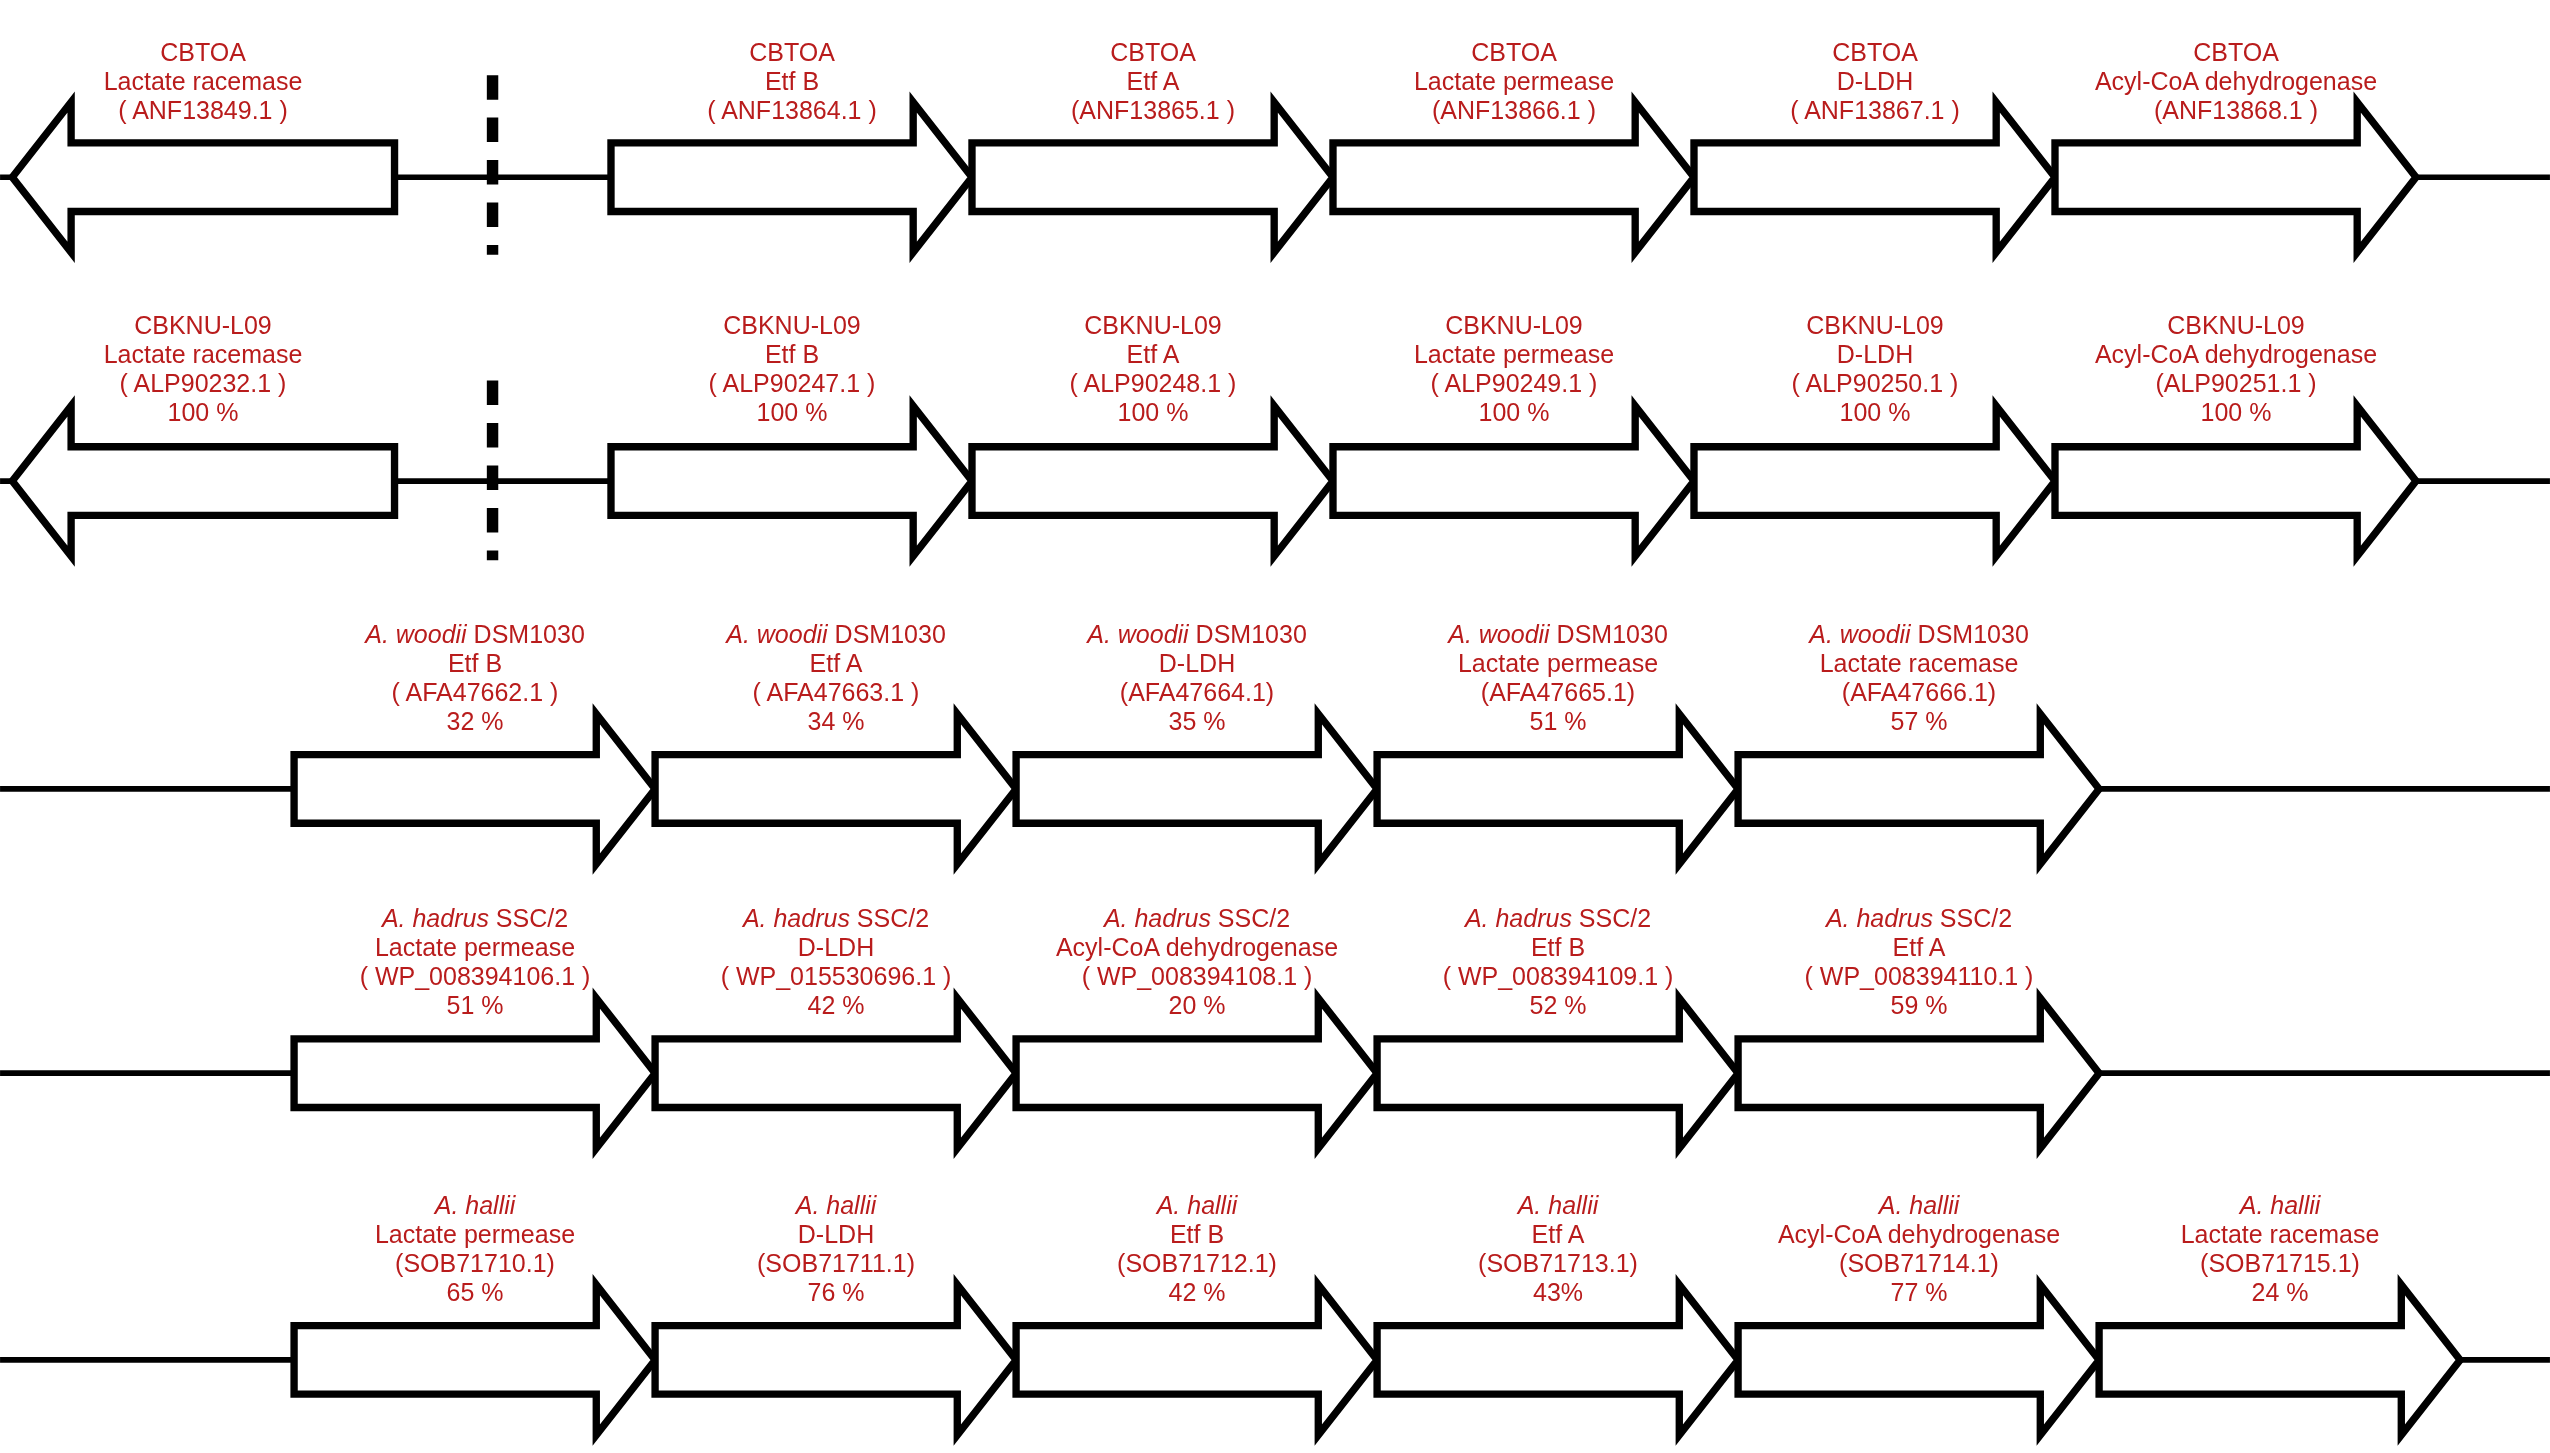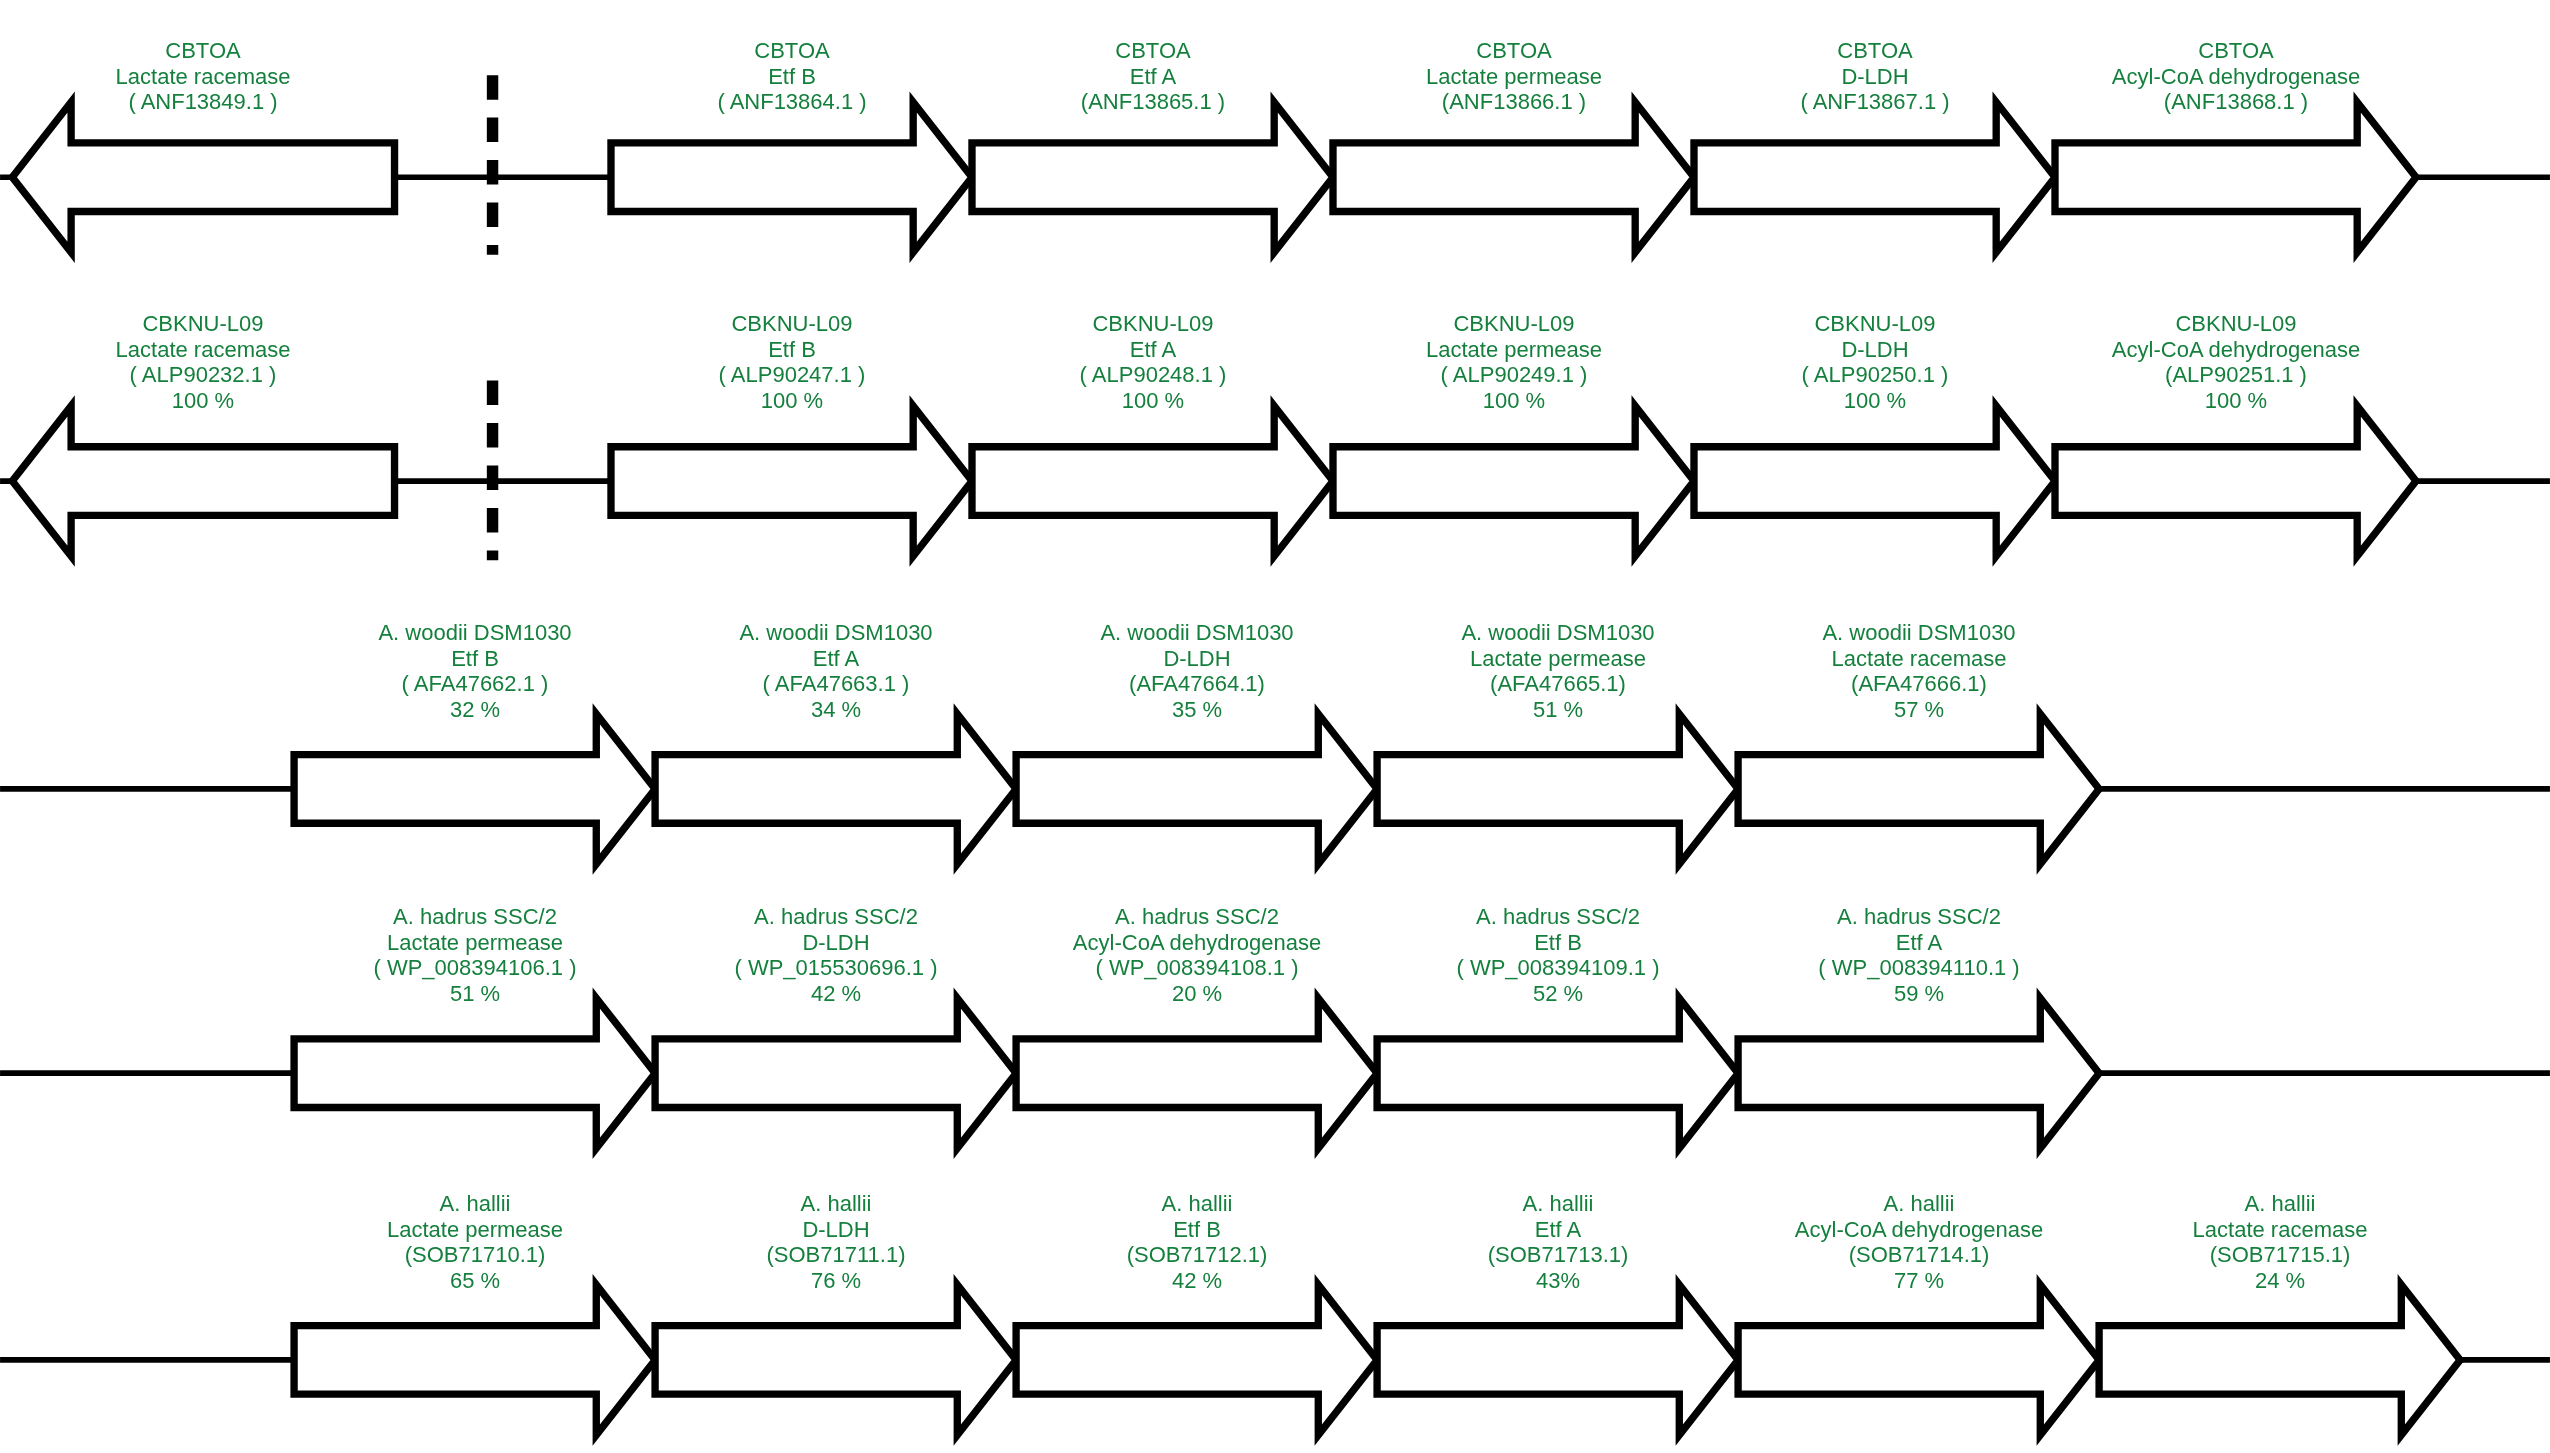--- a/index.html
+++ b/index.html
@@ -13,27 +13,27 @@
   #figure-root{position:relative;width:2550px;height:1453px;background:#fff;}
   svg#gene-map{position:absolute;left:0;top:0;width:2550px;height:1453px;display:block;}
   .gene-arrow{fill:#ffffff;stroke:#000000;stroke-width:9;stroke-linejoin:miter;}
   .backbone-line{stroke:#000000;stroke-width:7;}
   .divider-dash{stroke:#000000;stroke-width:14;stroke-dasharray:30 22;}
   
   .gene-label{
     position:absolute;
     text-align:center;
     line-height:1.16;
-    font-size:22px;
-    color:#15803d;
+    font-size:25px;
+    color:#b91c1c;
     white-space:nowrap;
     transform:translateX(-50%);
   }
   .gene-label .lbl-line{display:block;}
-  .lbl-organism .sp-italic{}
+  .lbl-organism .sp-italic{font-style:italic;}
   .lbl-product{}
   .lbl-accession{}
   .lbl-identity{}
 </style>
 </head>
 <body>
 
 <div id="figure-root">
   <svg id="gene-map" viewBox="0 0 3122 1779" xmlns="http://www.w3.org/2000/svg">
     <g id="backbones">

